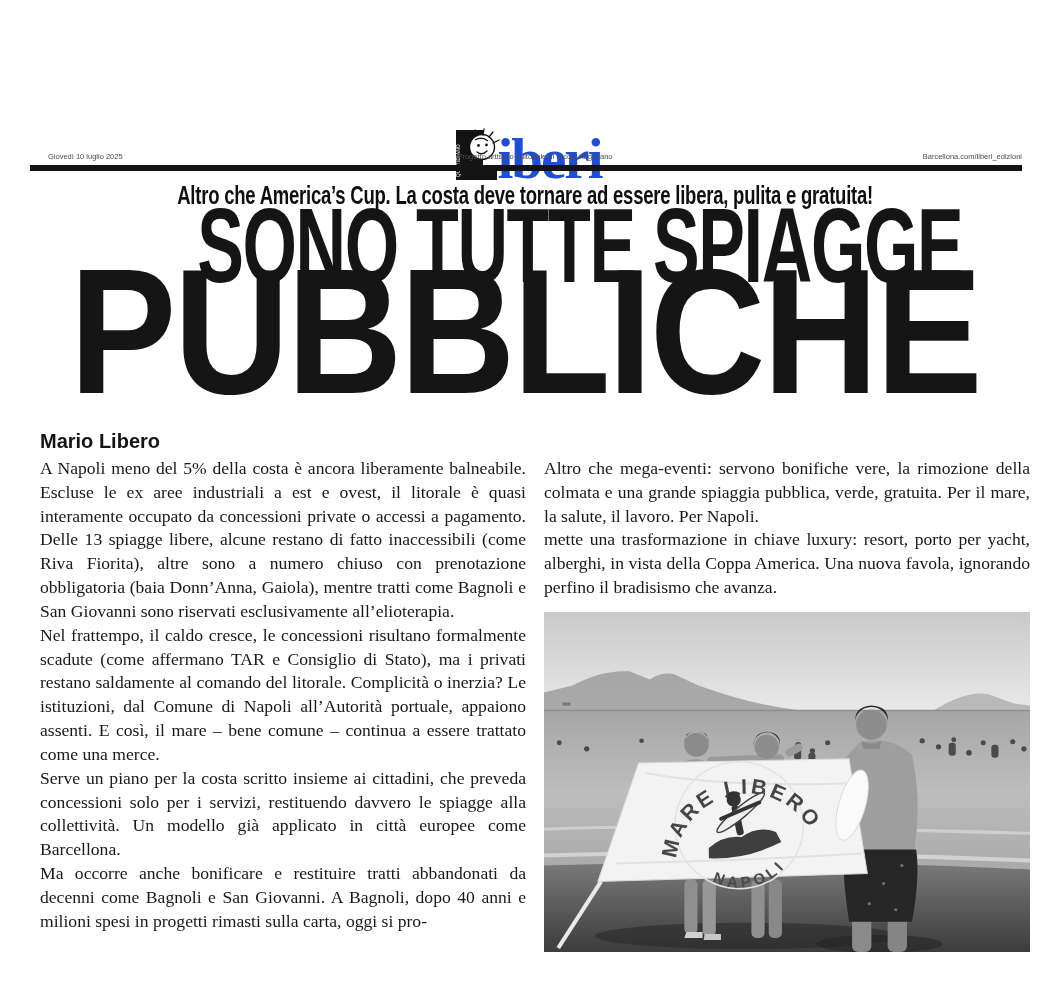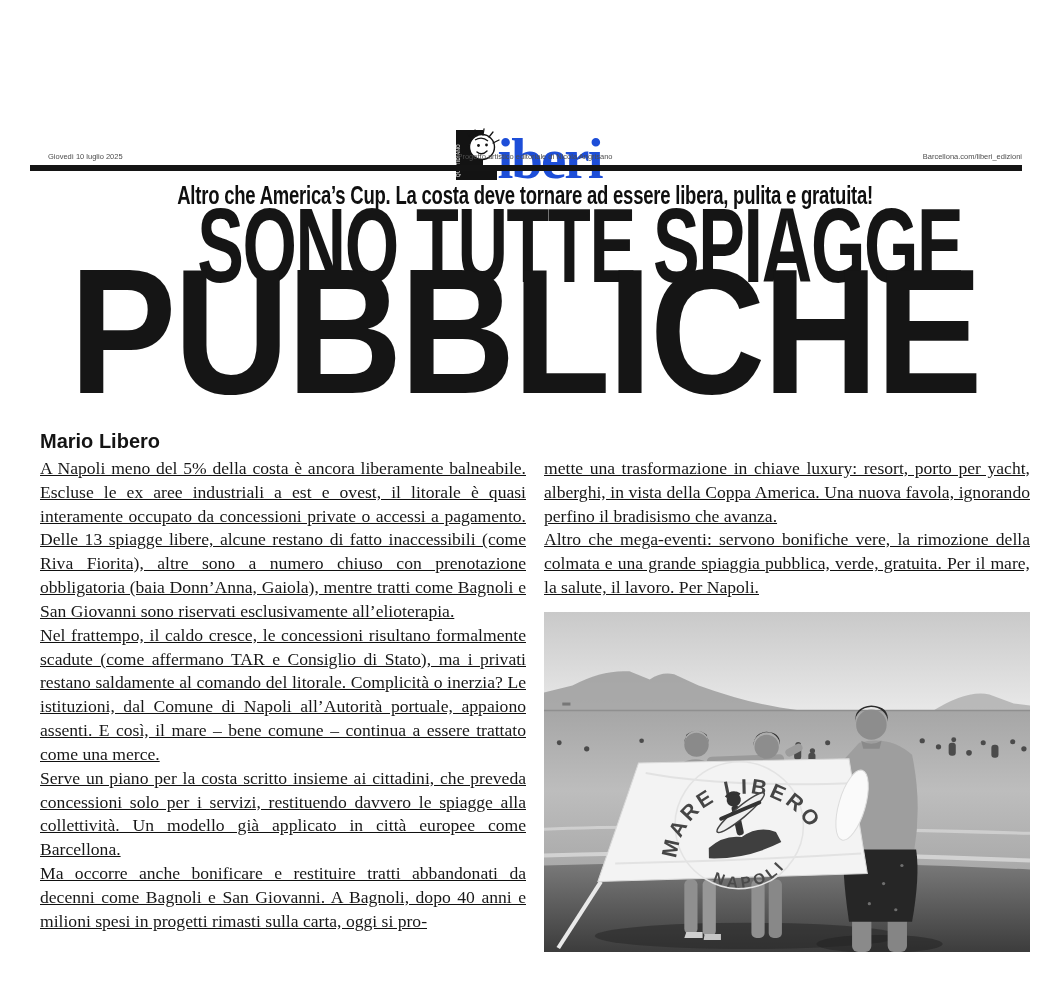--- a/index.html
+++ b/index.html
@@ -32,21 +32,21 @@
   
   .h1-line { position:absolute; left:0; right:0; text-align:center; font-weight:bold; color:#151515; line-height:0.9; }
   .h1-line > span { display:inline-block; white-space:nowrap; transform-origin:center top; }
   #h1a { top:198px; font-size:106px; }
   #h1a > span { letter-spacing:-2px; transform:scaleX(0.66); }
   #h1b { top:252px; font-size:178px; }
   #h1b > span { letter-spacing:-3px; transform:scaleX(0.90); }
 
   
   .byline { position:absolute; top:430px; left:40px; font-size:20px; font-weight:bold; color:#141414; }
-  .columns { position:absolute; top:457px; left:40px; width:990px; display:flex; gap:18px;text-decoration:underline; }
+  .columns { position:absolute; top:457px; left:40px; width:990px; display:flex; gap:18px; }
   .col { flex:1 1 0; font-family:"Liberation Serif", serif; font-size:17.6px; line-height:1.355;
     text-align:justify; color:#181818; }
   .col p { margin:0; }
 
   .photo-wrap { margin-top:12px; width:100%; }
   .photo-wrap svg { display:block; width:100%; height:340px; }
 </style>
 </head>
 <body>
 
@@ -96,22 +96,22 @@
 
   <div class="columns">
     <div class="col">
       <p>A Napoli meno del 5% della costa è ancora liberamente balneabile. Escluse le ex aree industriali a est e ovest, il litorale è quasi interamente occupato da concessioni private o accessi a pagamento. Delle 13 spiagge libere, alcune restano di fatto inaccessibili (come Riva Fiorita), altre sono a numero chiuso con prenotazione obbligatoria (baia Donn’Anna, Gaiola), mentre tratti come Bagnoli e San Giovanni sono riservati esclusivamente all’elioterapia.</p>
       <p>Nel frattempo, il caldo cresce, le concessioni risultano formalmente scadute (come affermano TAR e Consiglio di Stato), ma i privati restano saldamente al comando del litorale. Complicità o inerzia? Le istituzioni, dal Comune di Napoli all’Autorità portuale, appaiono assenti. E così, il mare – bene comune – continua a essere trattato come una merce.</p>
       <p>Serve un piano per la costa scritto insieme ai cittadini, che preveda concessioni solo per i servizi, restituendo davvero le spiagge alla collettività. Un modello già applicato in città europee come Barcellona.</p>
       <p>Ma occorre anche bonificare e restituire tratti abbandonati da decenni come Bagnoli e San Giovanni. A Bagnoli, dopo 40 anni e milioni spesi in progetti rimasti sulla carta, oggi si pro-</p>
     </div>
 
     <div class="col">
+      <p>Altro che mega-eventi: servono bonifiche vere, la rimozione della colmata e una grande spiaggia pubblica, verde, gratuita. Per il mare, la salute, il lavoro. Per Napoli.</p>
       <p>mette una trasformazione in chiave luxury: resort, porto per yacht, alberghi, in vista della Coppa America. Una nuova favola, ignorando perfino il bradisismo che avanza.</p>
-      <p>Altro che mega-eventi: servono bonifiche vere, la rimozione della colmata e una grande spiaggia pubblica, verde, gratuita. Per il mare, la salute, il lavoro. Per Napoli.</p>
 
       <div class="photo-wrap">
         <svg viewBox="0 0 478 338" preserveAspectRatio="none">
           <defs>
             <linearGradient id="sky" x1="0" y1="0" x2="0" y2="1">
               <stop offset="0" stop-color="#c9c9c9"></stop>
                 <stop offset="1" stop-color="#e9e9e9"></stop>
             </linearGradient>
             <linearGradient id="sea" x1="0" y1="0" x2="0" y2="1">
               <stop offset="0" stop-color="#a6a6a6"></stop>

